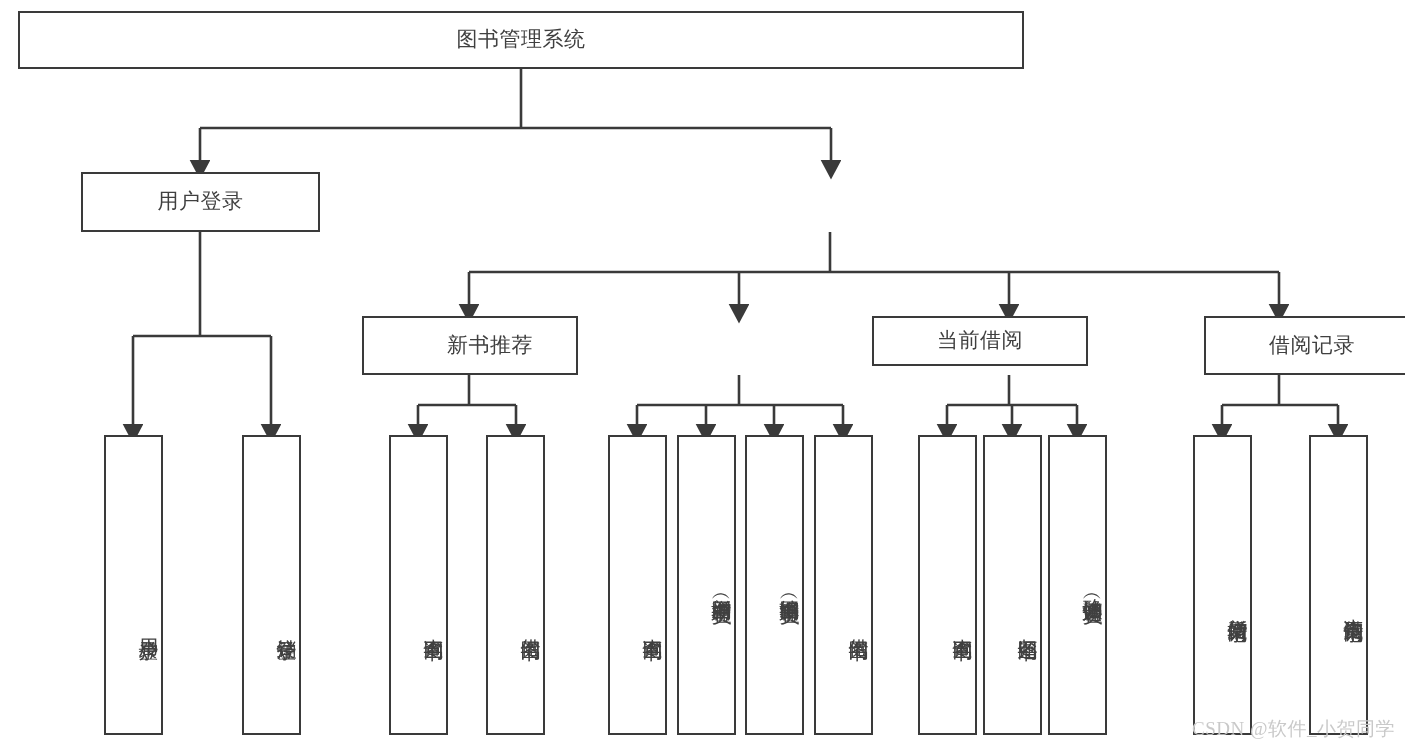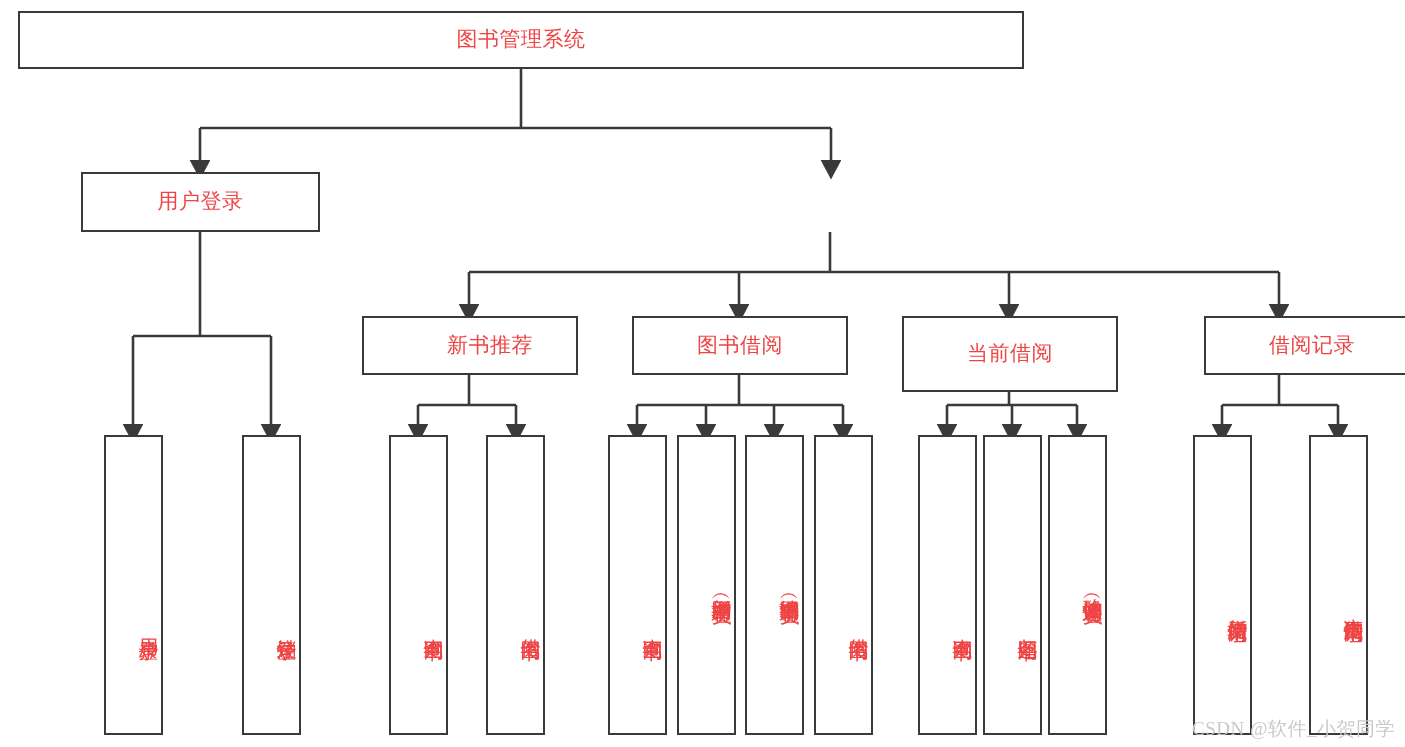--- a/index.html
+++ b/index.html
@@ -25,21 +25,21 @@
     height: 747px;
   }
   .node {
     position: absolute;
     box-sizing: border-box;
     border: 2.5px solid #3a3a3a;
     background: #ffffff;
     display: flex;
     align-items: center;
     justify-content: center;
-    color: #ef4444;
+    color: #404040;
     z-index: 2;
   }
   .node.h {
     font-size: 21px;
     line-height: 1.2;
     letter-spacing: 0.5px;
   }
   .node.v {
     font-size: 20px;
     line-height: 1.22;
@@ -122,24 +122,21 @@
     <span>图书管理系统</span>
   </div>
 
   <div class="node h" style="left:81px; top:172px; width:239px; height:60px;">
     <span>用户登录</span>
   </div>
 
   <div class="node h" style="left:362px; top:316px; width:216px; height:59px;padding-left:40px;">
     <span>新书推荐</span>
   </div>
-  <div class="node h" style="left:632px; top:316px; width:216px; height:59px;">
-    <span>图书借阅</span>
-  </div>
-  <div class="node h" style="left:902px; top:316px; width:216px; height:76px;">
+  <div class="node h" style="left:872px; top:316px; width:216px; height:50px;">
     <span>当前借阅</span>
   </div>
   <div class="node h" style="left:1204px; top:316px; width:216px; height:59px;">
     <span>借阅记录</span>
   </div>
 
   <div class="node v" style="left:104px; top:435px; width:59px; height:300px; padding-top:80px;">
     <span>用户登录</span>
   </div>
   <div class="node v" style="left:242px; top:435px; width:59px; height:300px; padding-top:80px;">

